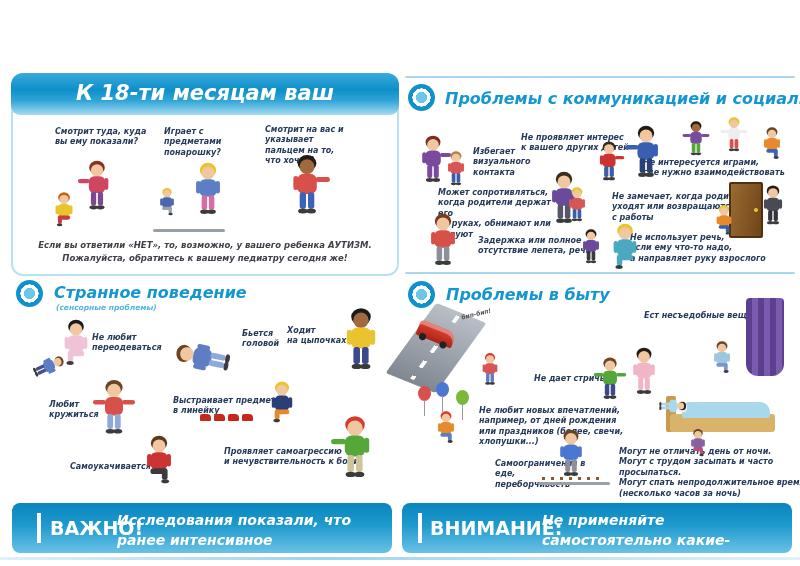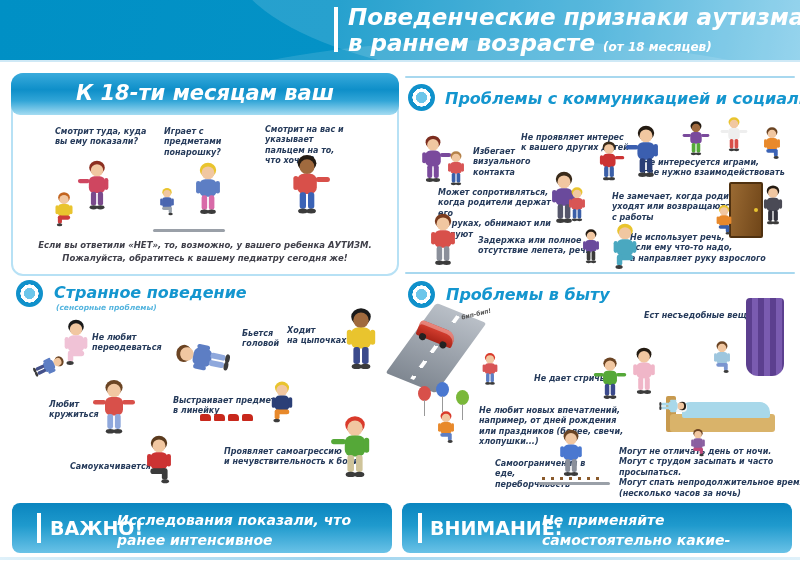--- a/index.html
+++ b/index.html
@@ -67,29 +67,20 @@
   .box-label{position:absolute;font-weight:bold;font-size:19px;line-height:50px;white-space:nowrap;}
   .box-text{position:absolute;top:7px;font-size:14px;line-height:1.45;font-weight:bold;font-style:italic;}
   .bottom-strip{position:absolute;left:0;top:557px;width:800px;height:3px;
        background:linear-gradient(90deg,#dff1fa,#9ed4ee 40%,#dff1fa);}
 </style>
 </head>
 <body>
 
 <div class="poster">
 
-  <div class="hdr">
-    <span class="wave1"></span>
-    <span class="wave2"></span>
-    <div class="hdr-bar"></div>
-    <div class="hdr-titles">
-      <div class="hdr-l1">Поведенческие признаки аутизма</div>
-      <div class="hdr-l2"><span>в раннем возрасте</span> <span class="hdr-note">(от 18 месяцев)</span></div>
-    </div>
-  </div>
 
   <div class="panel">
     <div class="panel-head">К 18-ти месяцам ваш ребенок...</div>
     <div class="lbl" style="left:42px;top:52px;width:95px">Смотрит туда, куда
 вы ему показали?</div>
     <div class="lbl" style="left:151px;top:52px;width:85px">Играет с предметами
 понарошку?</div>
     <div class="lbl" style="left:252px;top:50px;width:122px">Смотрит на вас и указывает
 пальцем на то,
 что хочет?</div>

